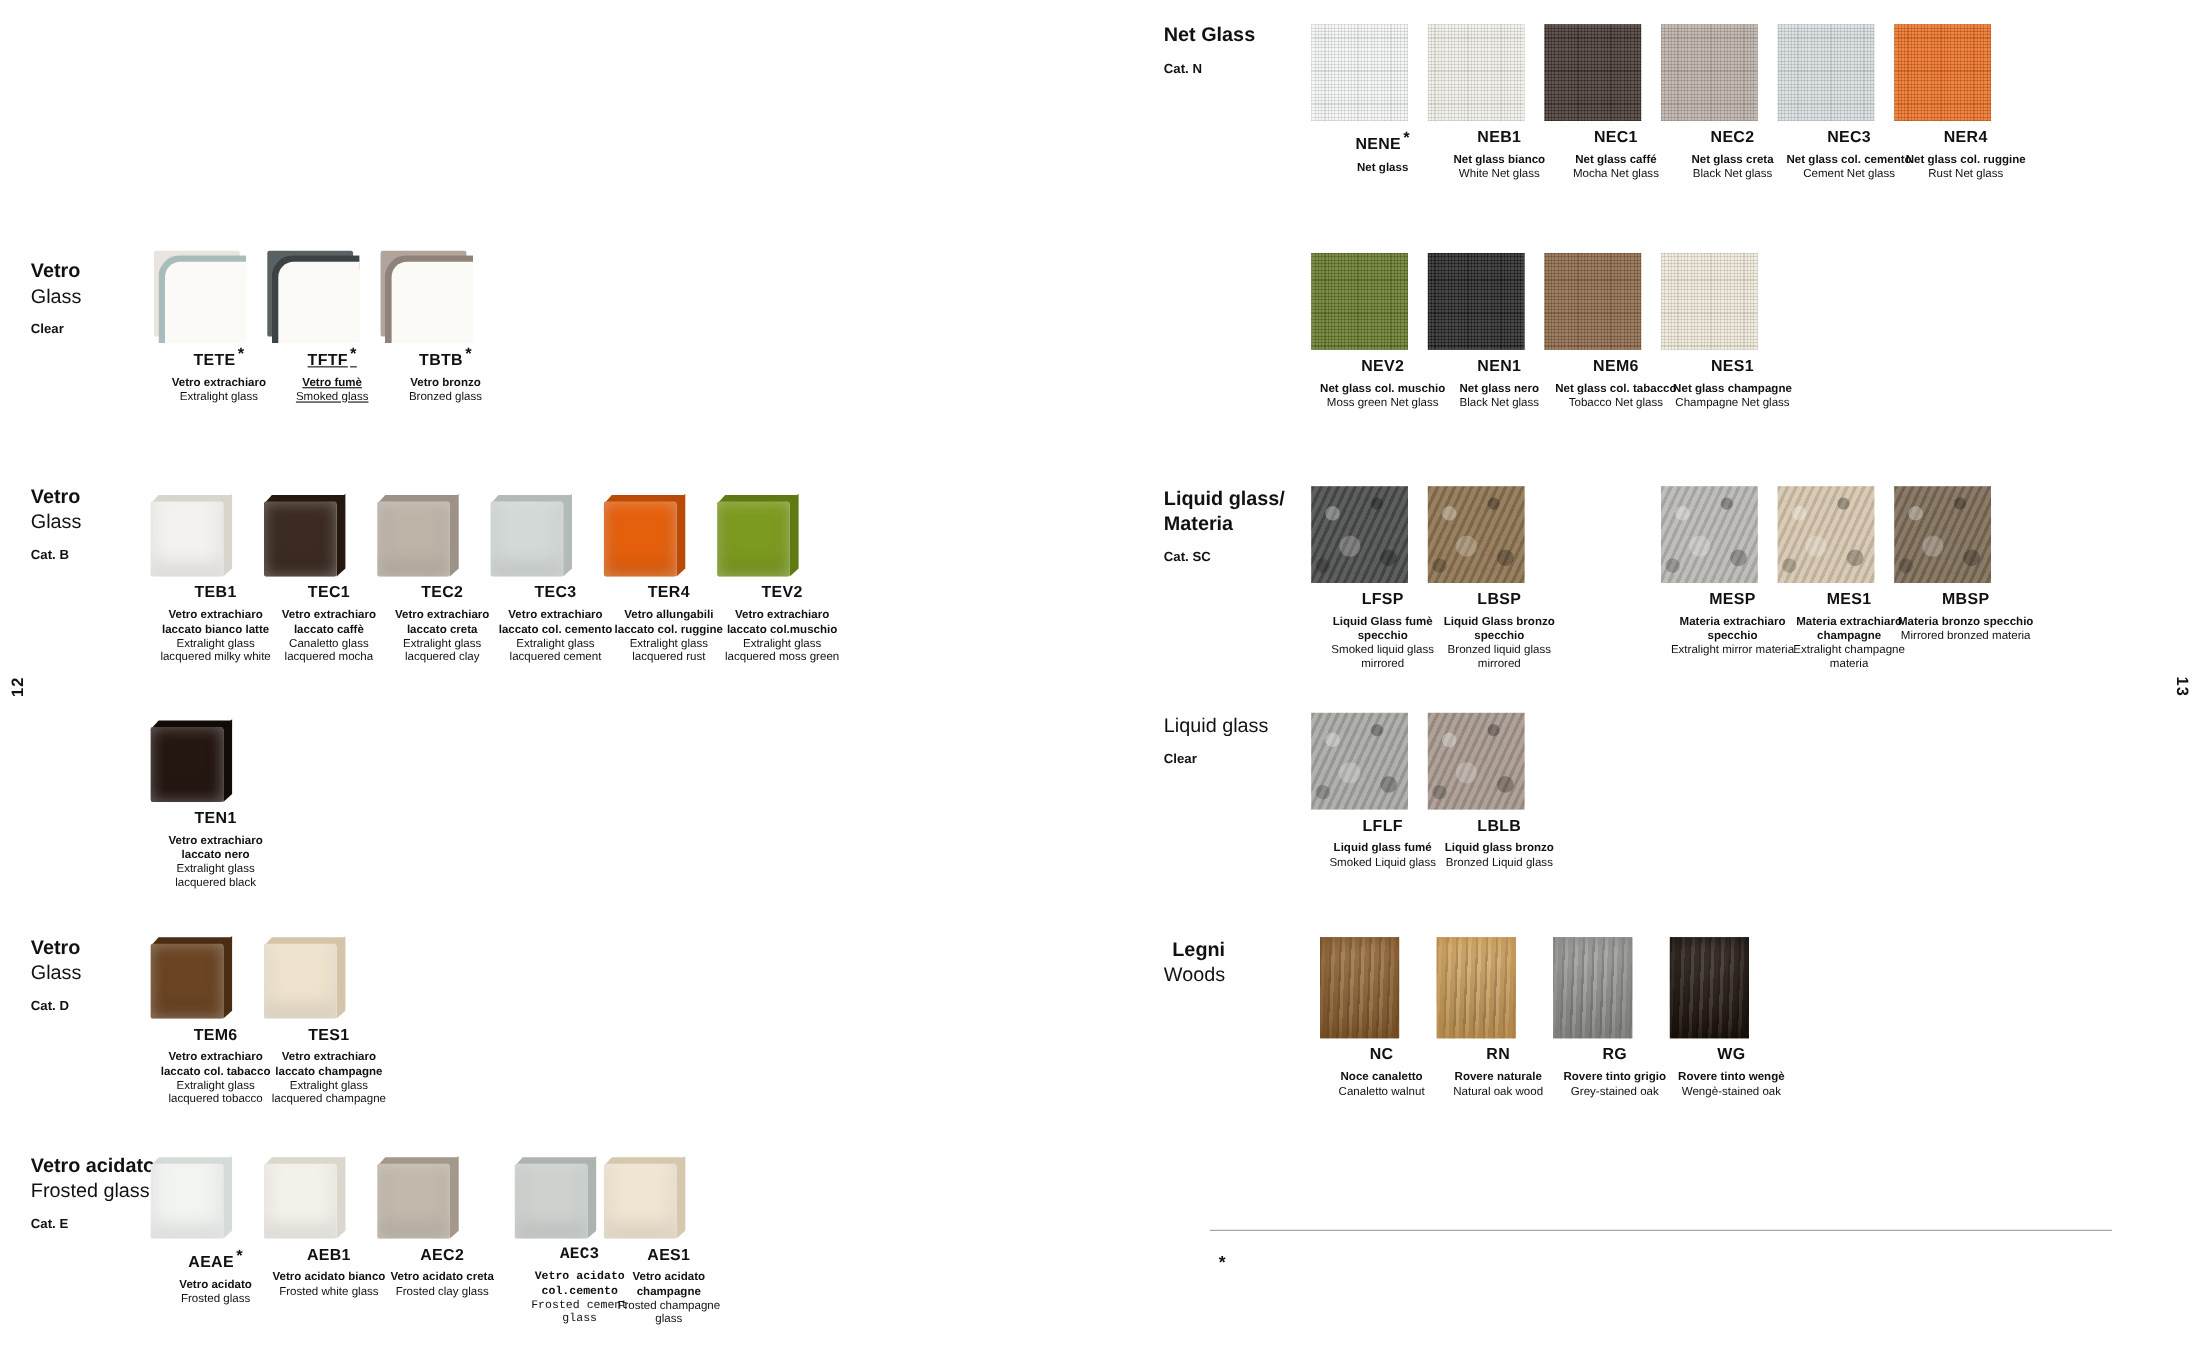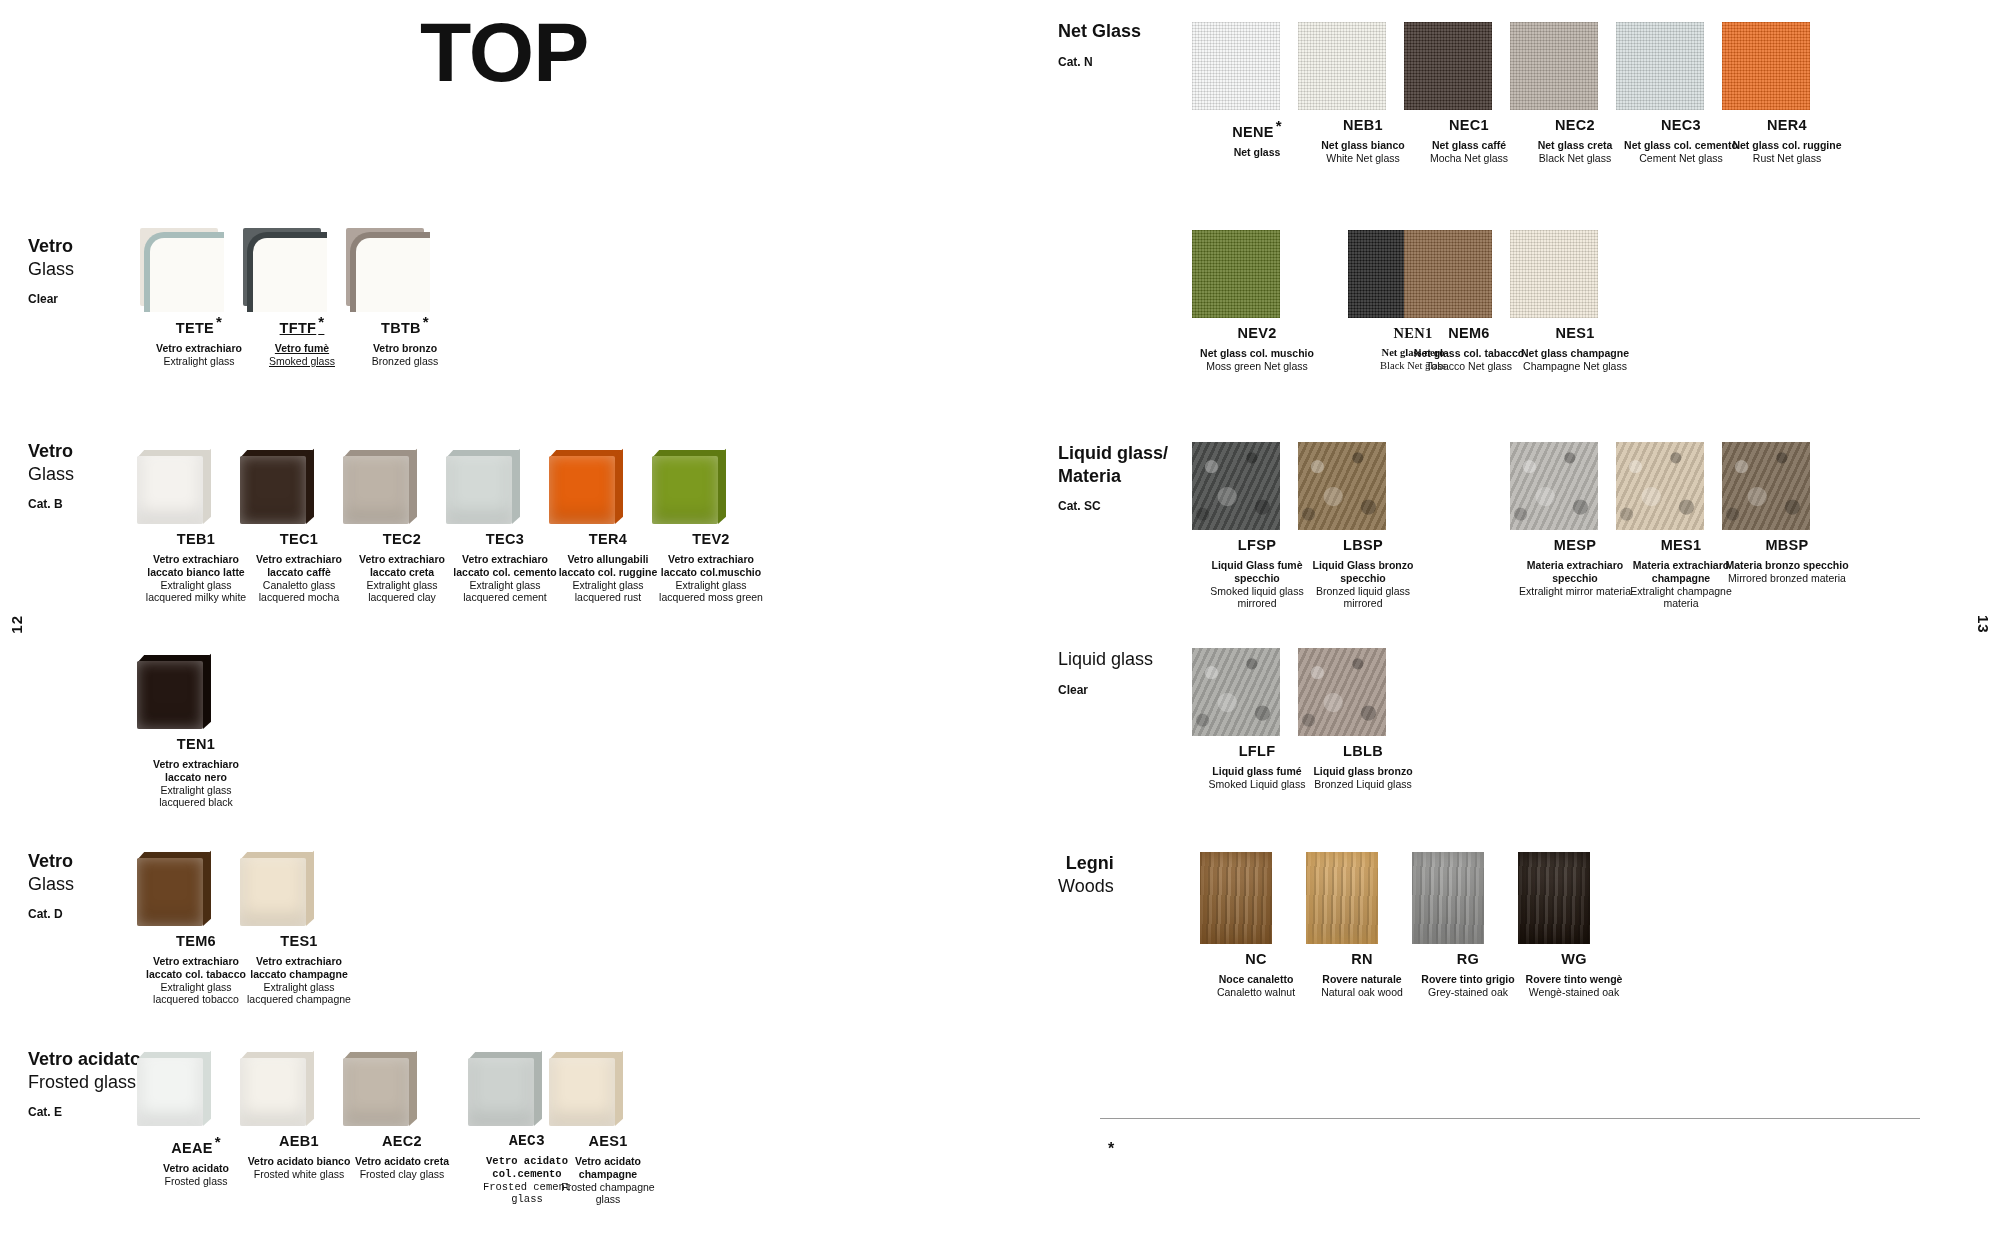--- a/index.html
+++ b/index.html
@@ -59,21 +59,20 @@
   .fn .l2{font-size:13px;font-weight:400;margin-left:28px;margin-top:14px;}
 </style>
 </head>
 <body>
 
 <div class="page">
 
   <div class="pagenum left">12</div>
   <div class="pagenum right">13</div>
 
-  <div class="top-title">TOP</div>
 
   <div class="sec-head" style="left:28px;top:235px;">
     <div class="h1">Vetro</div>
     <div class="h2">Glass</div>
     <div class="cat">Clear</div>
   </div>
 
   <div id="vetro-clear-row">
       <div class="cell" style="left: 140px; top: 228px; width: 118px;">
         <div class="corner" style="background:#e9e4dc;">
@@ -313,21 +312,21 @@
         <div class="en">Rust Net glass</div>
       </div>
     </div>
   <div id="net-row2">
       <div class="cell" style="left: 1192px; top: 230px; width: 130px;">
         <div class="flat" style="background-image:repeating-linear-gradient(0deg, rgba(0,0,0,.10) 0 1px, rgba(255,255,255,.10) 1px 3px),repeating-linear-gradient(90deg, rgba(0,0,0,.10) 0 1px, rgba(255,255,255,.10) 1px 3px);background-color:#5d7220;"></div>
         <div class="code">NEV2</div>
         <div class="it">Net glass col. muschio</div>
         <div class="en">Moss green Net glass</div>
       </div>
-      <div class="cell" style="left: 1348px; top: 230px; width: 130px; font-family: Liberation Serif, serif;">
+      <div class="cell" style="left: 1298px; top: 230px; width: 130px;">
         <div class="flat" style="background-image:repeating-linear-gradient(0deg, rgba(0,0,0,.10) 0 1px, rgba(255,255,255,.10) 1px 3px),repeating-linear-gradient(90deg, rgba(0,0,0,.10) 0 1px, rgba(255,255,255,.10) 1px 3px);background-color:#1b1b1b;"></div>
         <div class="code">NEN1</div>
         <div class="it">Net glass nero</div>
         <div class="en">Black Net glass</div>
       </div>
       <div class="cell" style="left: 1404px; top: 230px; width: 130px;">
         <div class="flat" style="background-image:repeating-linear-gradient(0deg, rgba(0,0,0,.10) 0 1px, rgba(255,255,255,.10) 1px 3px),repeating-linear-gradient(90deg, rgba(0,0,0,.10) 0 1px, rgba(255,255,255,.10) 1px 3px);background-color:#85603e;"></div>
         <div class="code">NEM6</div>
         <div class="it">Net glass col. tabacco</div>
         <div class="en">Tobacco Net glass</div>

